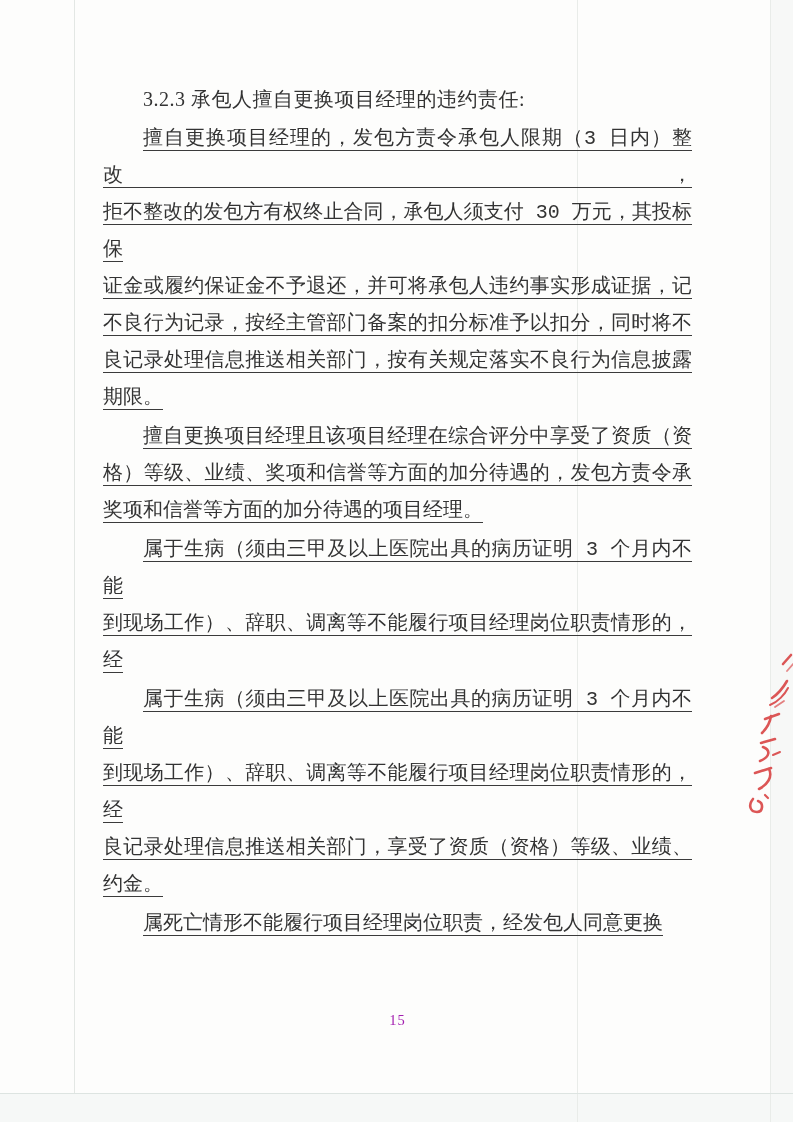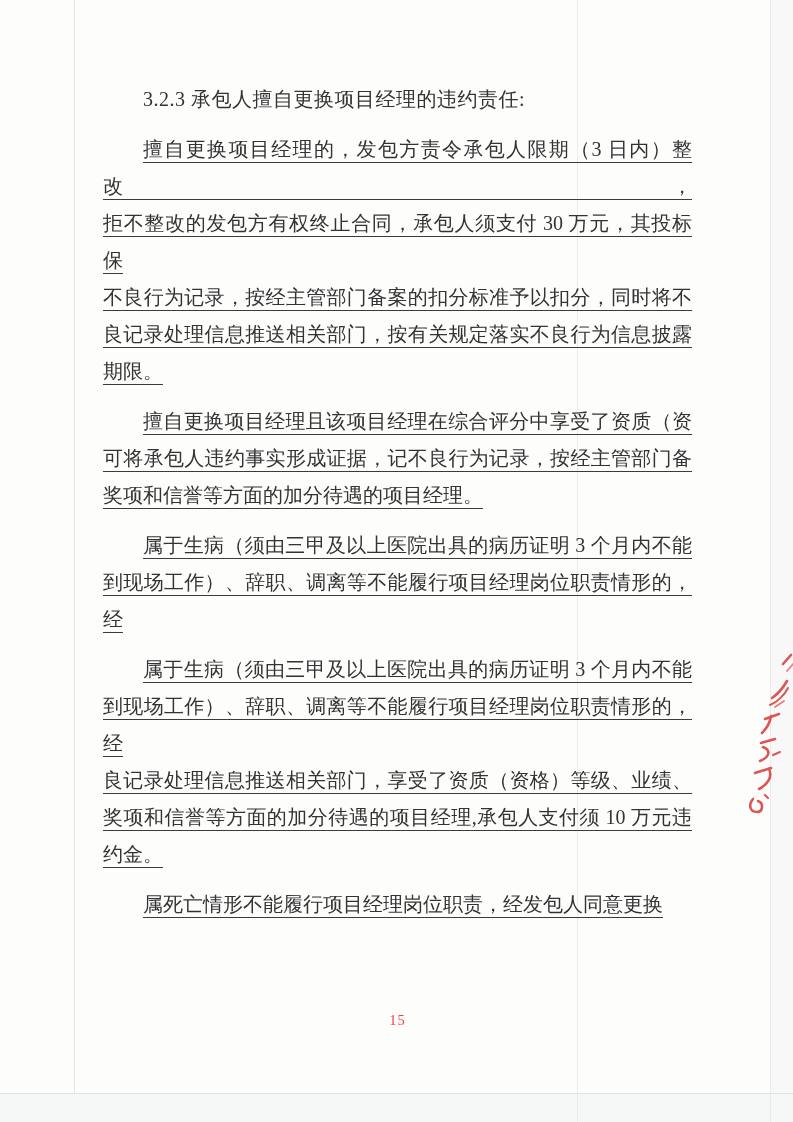--- a/index.html
+++ b/index.html
@@ -10,31 +10,31 @@
   }
   .page{position:absolute;inset:0;}
   
   .strip-right{position:absolute;top:0;left:771px;width:22px;height:1122px;background:#f7f8f7;}
   .strip-bottom{position:absolute;top:1094px;left:0;width:793px;height:28px;background:#f6f8f7;}
   .scanline-v{position:absolute;top:0;width:1px;background:#e3e7e4;}
   .scanline-h{position:absolute;left:0;top:1093px;width:793px;height:1px;background:#dde4e1;}
   
   .doc{position:absolute;left:103px;top:80px;width:589px;color:#333;font-size:20px;}
   .hd{line-height:38px;text-indent:2em;white-space:nowrap;letter-spacing:.5px;}
-  .para{margin-top:13px;}
+  .para{margin-top:2px;font-family:Liberation Mono, monospace;}
   .ln{
     line-height:37px;text-align:justify;
     text-decoration:underline;text-underline-offset:6px;
     text-decoration-thickness:1.3px;text-decoration-color:#3b3b3b;
   }
   .fill{text-align-last:justify;}
   .first{text-indent:2em;}
   .pageno{
     position:absolute;left:103px;top:1012px;width:589px;text-align:center;
-    font-size:14.5px;color:#ef4444;letter-spacing:1px;
+    font-size:14.5px;color:#a21caf;letter-spacing:1px;
   }
   .redmark{position:absolute;left:745px;top:650px;}
 </style>
 </head>
 <body>
 
 <div class="page">
 
   <div class="strip-right"></div>
   <div class="strip-bottom"></div>
@@ -43,41 +43,41 @@
   <div class="scanline-v" style="left:770px;height:1122px;background:#e9ece9"></div>
   <div class="scanline-h"></div>
 
   <div class="doc">
 
     <div class="hd">3.2.3 承包人擅自更换项目经理的违约责任:</div>
 
     <div class="para">
       <div class="ln first fill">擅自更换项目经理的，发包方责令承包人限期（3 日内）整改，</div>
       <div class="ln fill">拒不整改的发包方有权终止合同，承包人须支付 30 万元，其投标保</div>
+      <div class="ln fill">证金或履约保证金不予退还，并可将承包人违约事实形成证据，记</div>
       <div class="ln fill">不良行为记录，按经主管部门备案的扣分标准予以扣分，同时将不</div>
       <div class="ln fill">良记录处理信息推送相关部门，按有关规定落实不良行为信息披露</div>
       <div class="ln">期限。</div>
     </div>
 
     <div class="para">
       <div class="ln first fill">擅自更换项目经理且该项目经理在综合评分中享受了资质（资</div>
-      <div class="ln fill">可将承包人违约事实形成证据，记不良行为记录，按经主管部门备</div>
+      <div class="ln fill">格）等级、业绩、奖项和信誉等方面的加分待遇的，发包方责令承</div>
       <div class="ln">奖项和信誉等方面的加分待遇的项目经理。</div>
     </div>
 
     <div class="para">
       <div class="ln first fill">属于生病（须由三甲及以上医院出具的病历证明 3 个月内不能</div>
       <div class="ln fill">到现场工作）、辞职、调离等不能履行项目经理岗位职责情形的，经</div>
     </div>
 
     <div class="para">
       <div class="ln first fill">属于生病（须由三甲及以上医院出具的病历证明 3 个月内不能</div>
       <div class="ln fill">到现场工作）、辞职、调离等不能履行项目经理岗位职责情形的，经</div>
       <div class="ln fill">良记录处理信息推送相关部门，享受了资质（资格）等级、业绩、</div>
-      <div class="ln fill">奖项和信誉等方面的加分待遇的项目经理,承包人支付须 10 万元违</div>
       <div class="ln">约金。</div>
     </div>
 
     <div class="para">
       <div class="ln first">属死亡情形不能履行项目经理岗位职责，经发包人同意更换</div>
 
     </div>
 
   </div>
 

